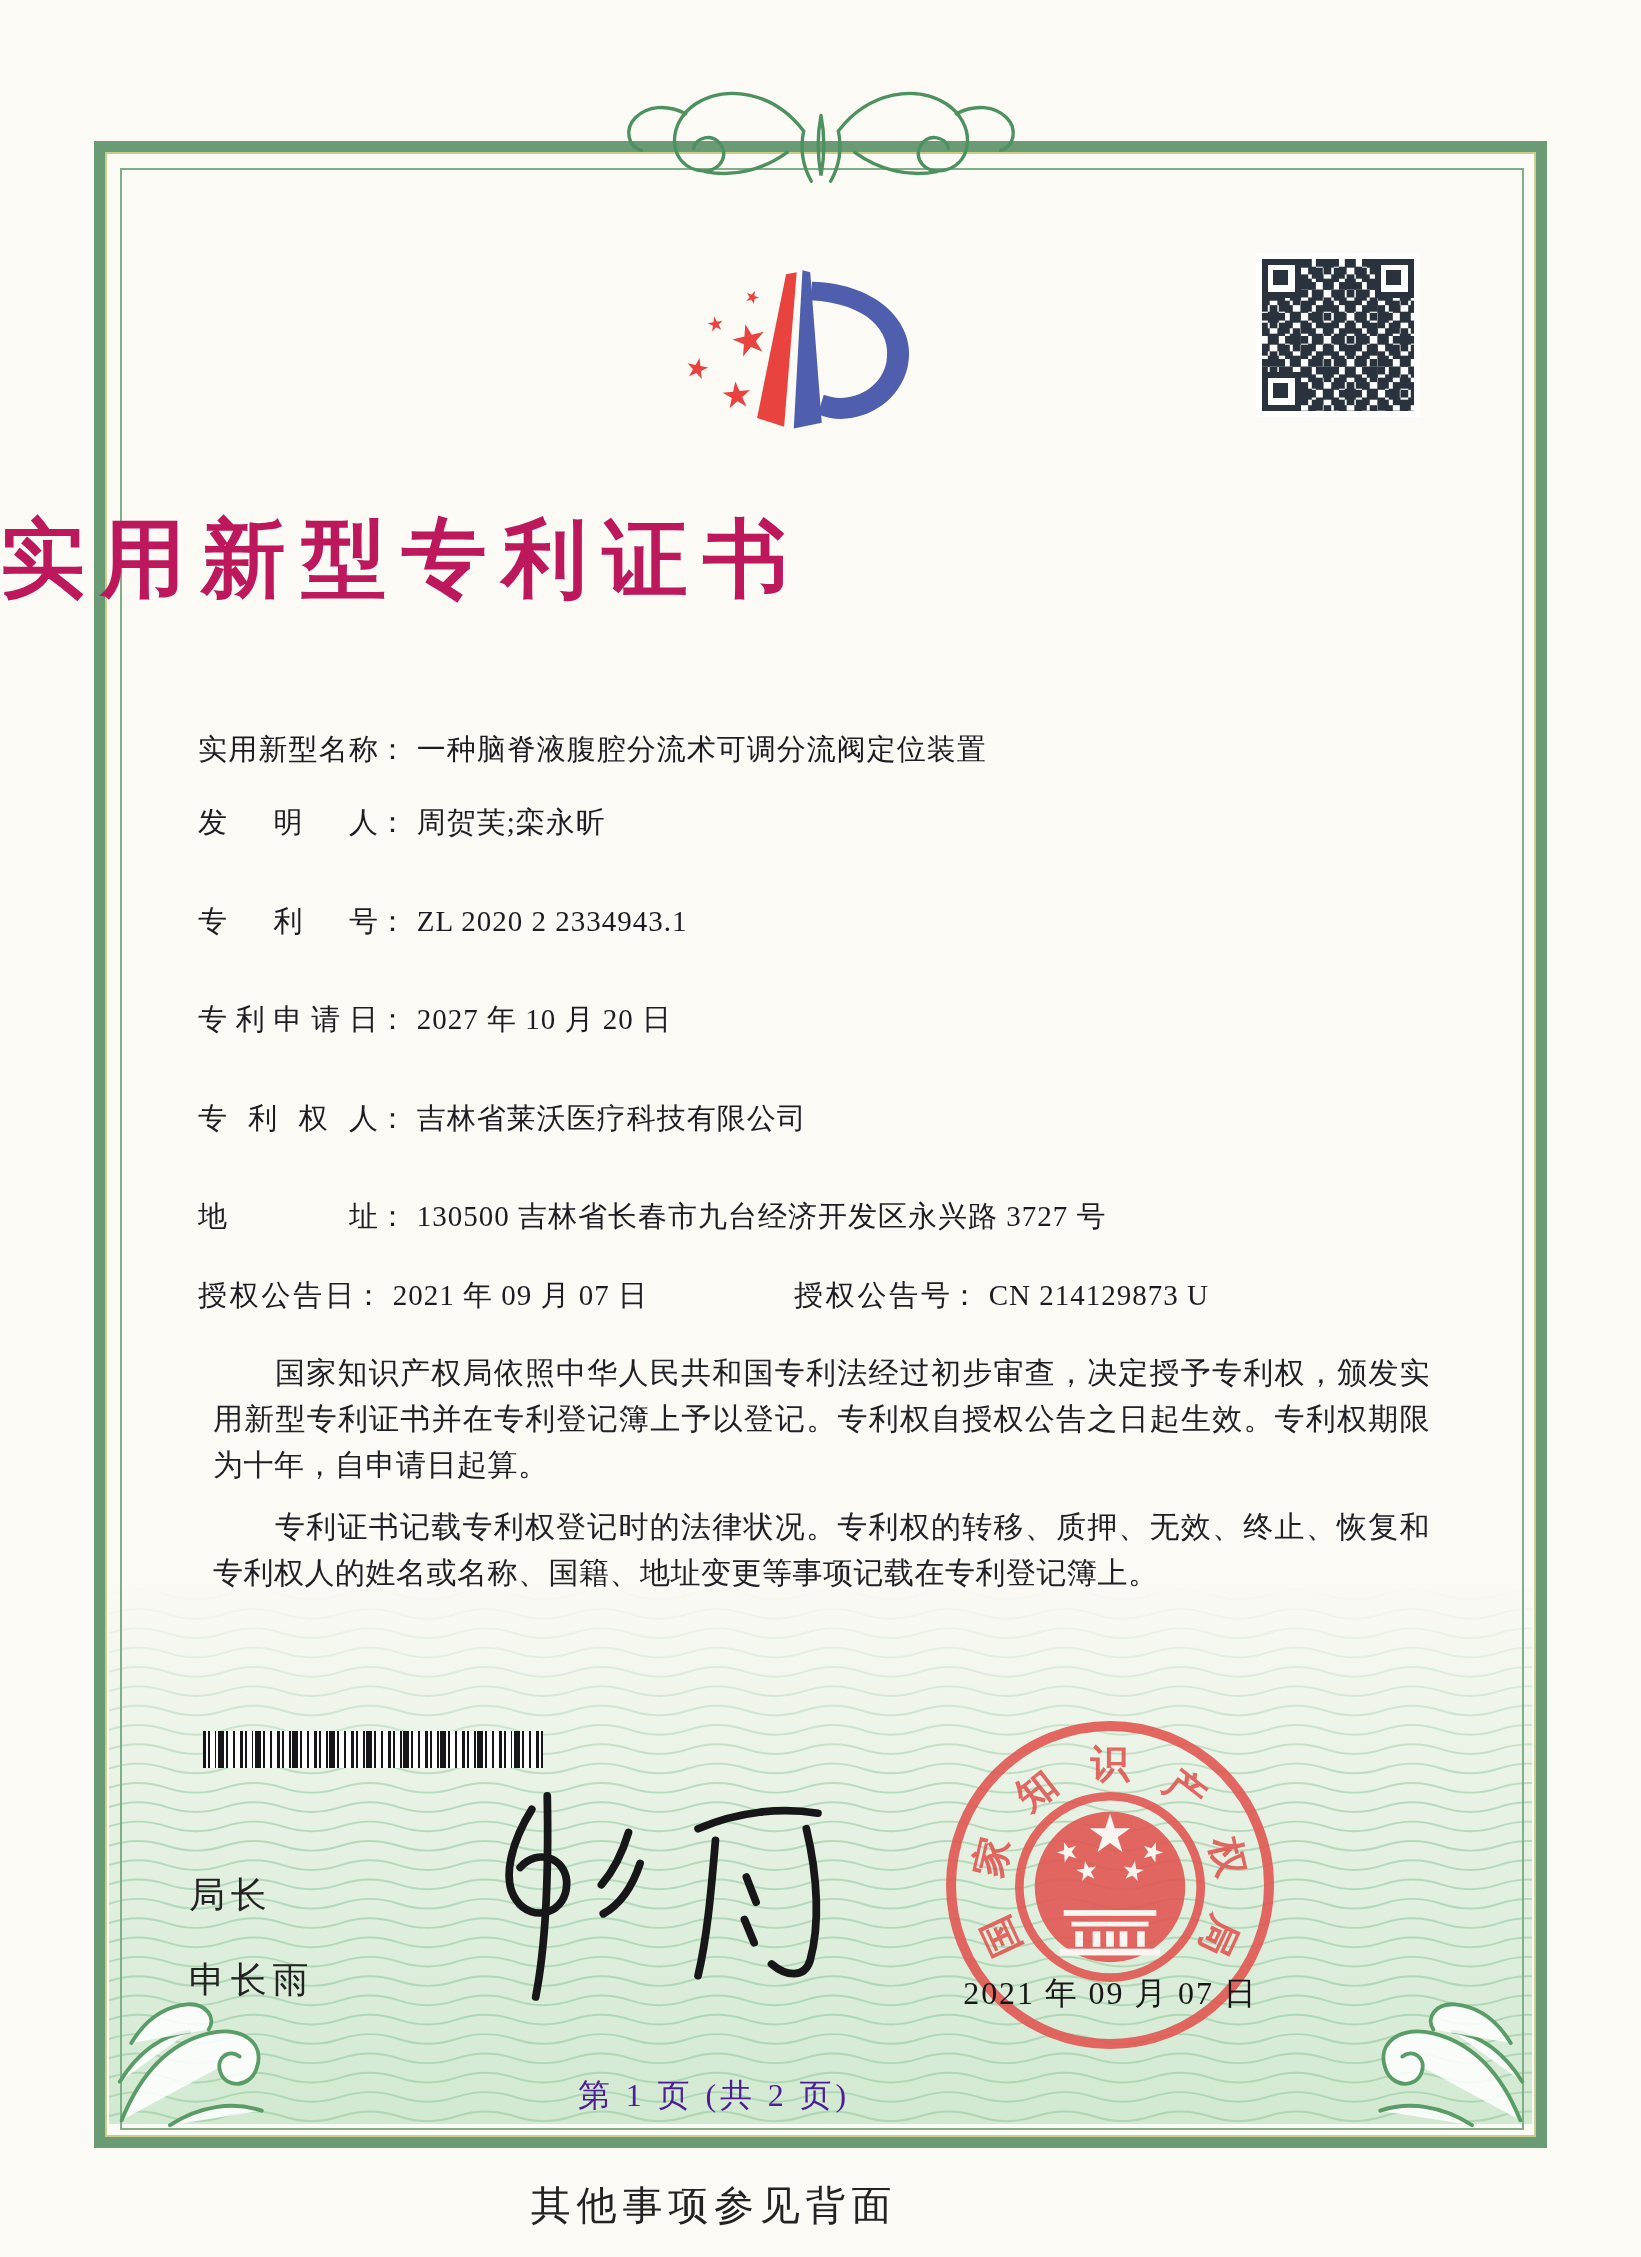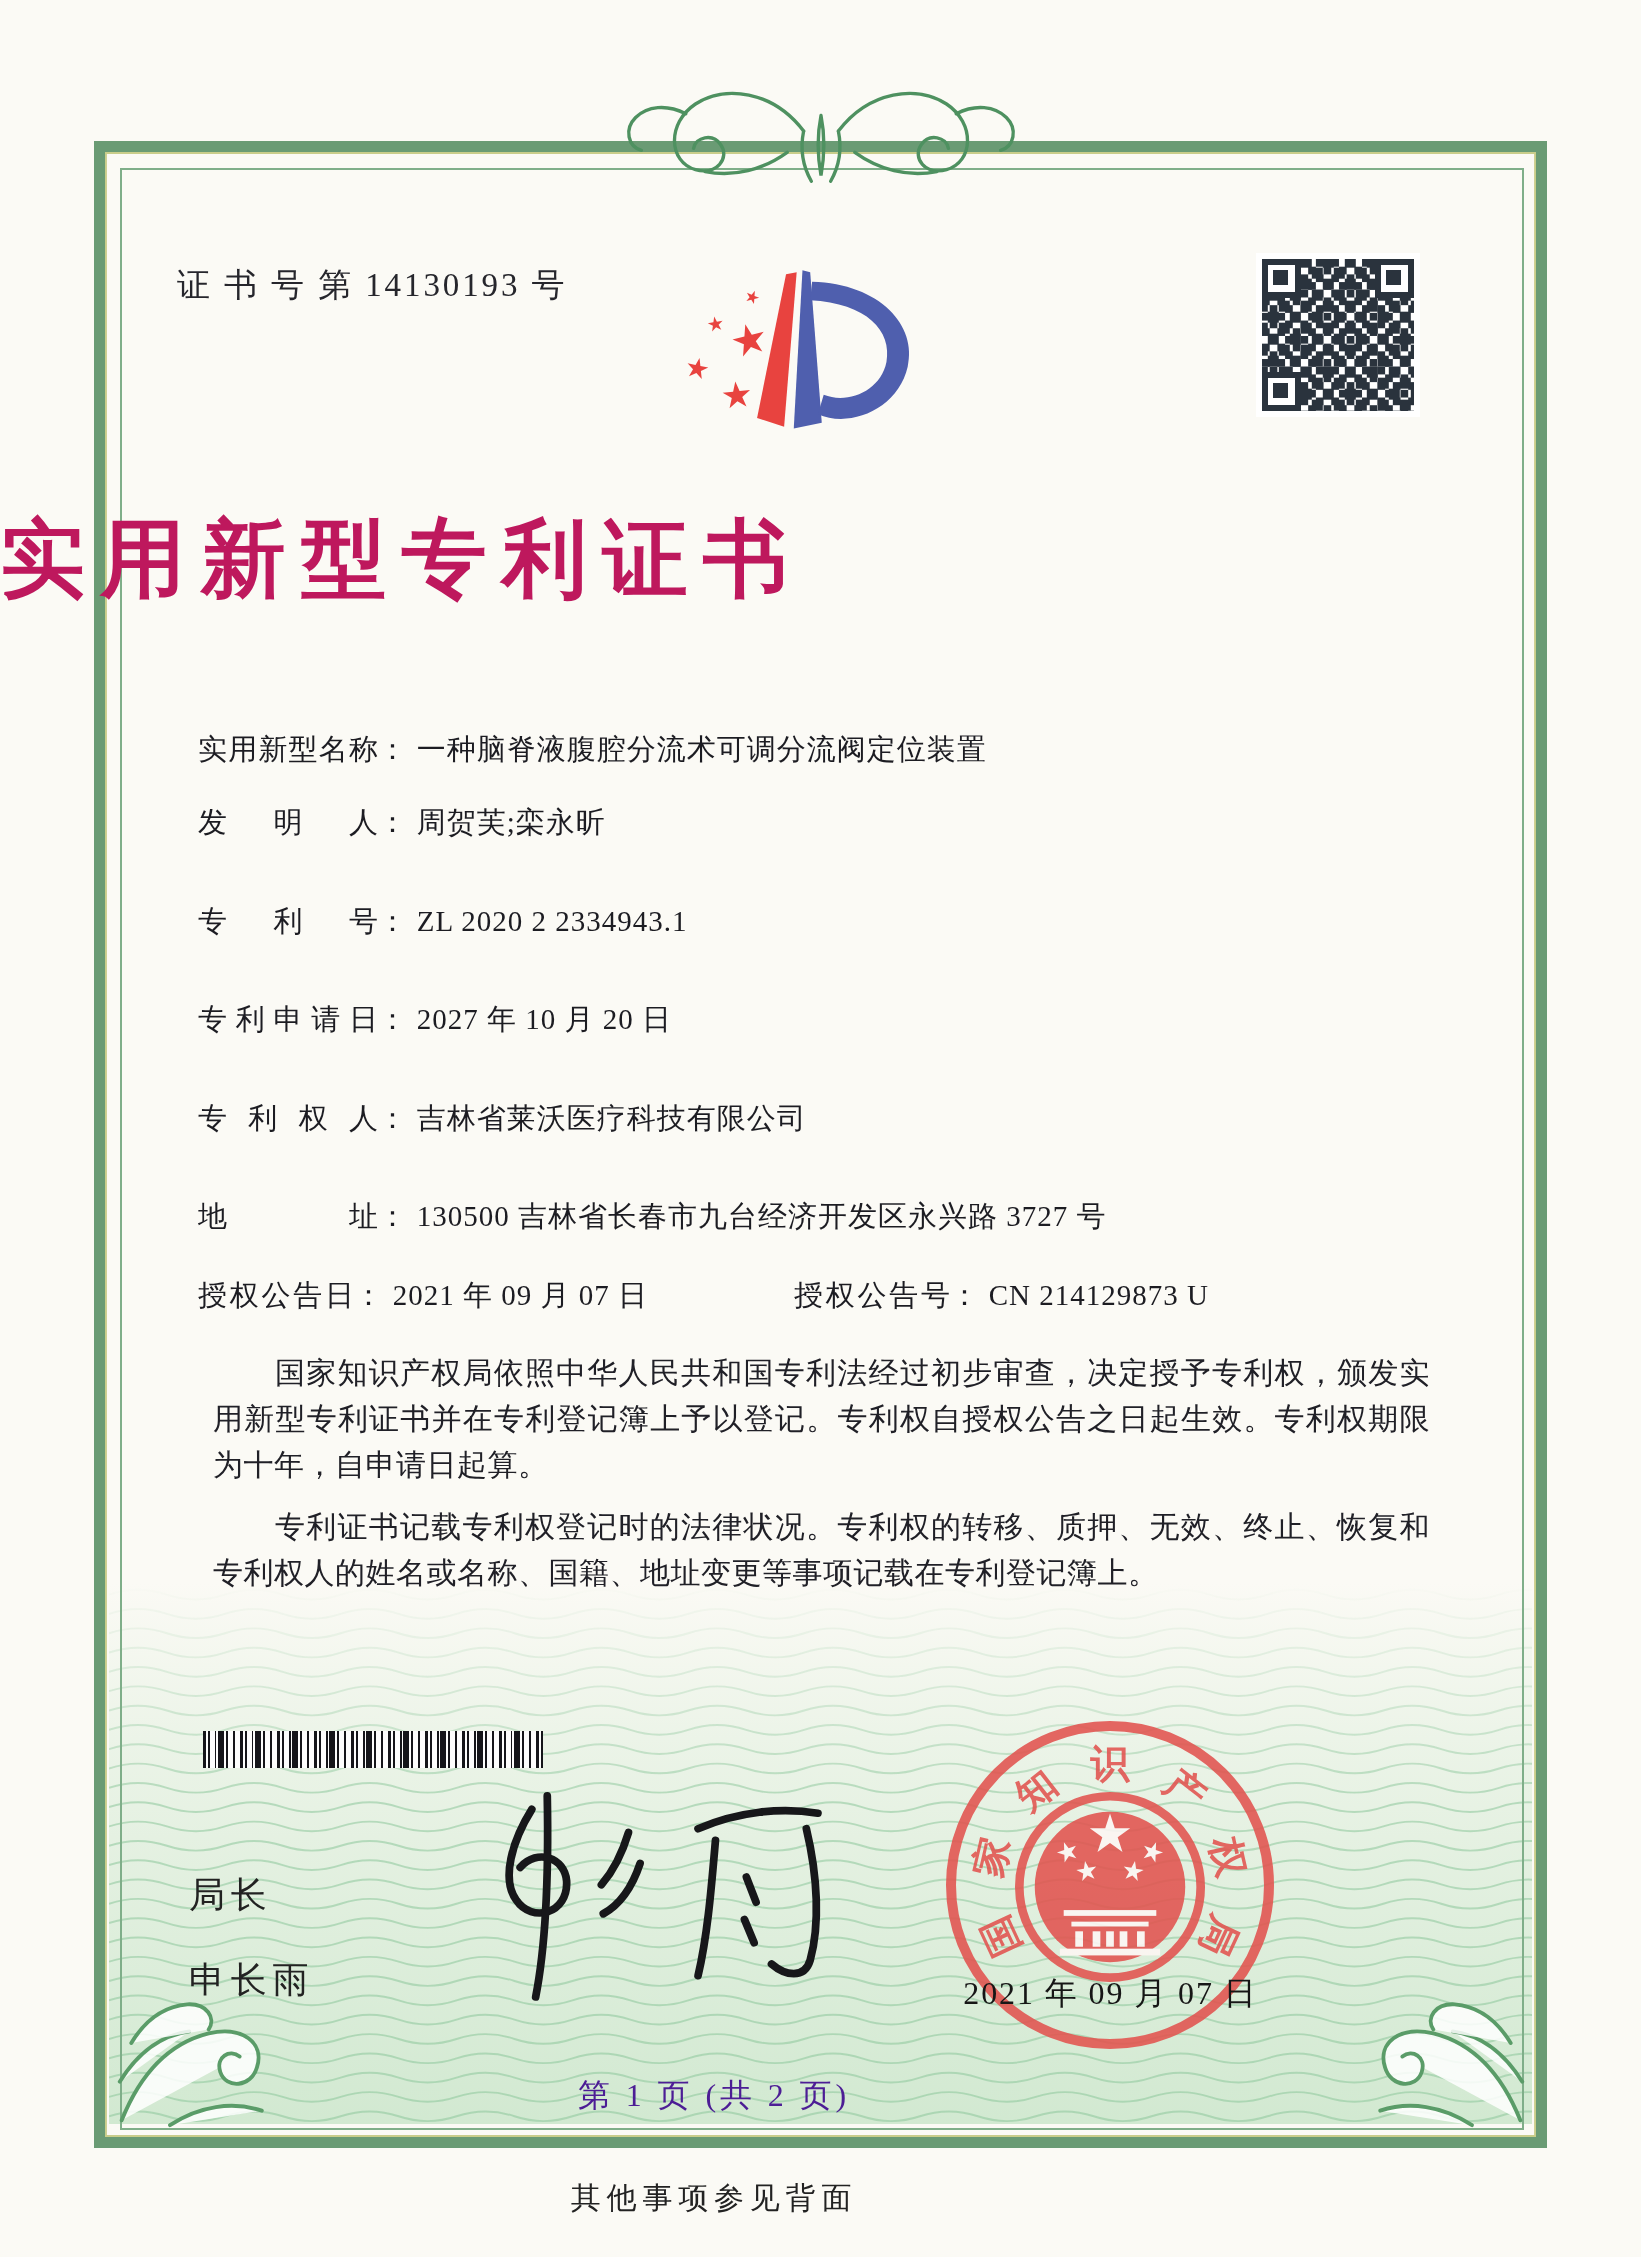--- a/index.html
+++ b/index.html
@@ -81,21 +81,21 @@
   .seal-char{
     position:absolute;width:42px;height:42px;font-size:39px;font-weight:700;
     color:#e2534f;text-align:center;line-height:42px;
   }
   .seal-date{
     position:absolute;left:951px;top:1972px;width:319px;text-align:center;
     font-size:32px;letter-spacing:1.9px;color:#161616;
   }
   
   .page-indicator{position:absolute;left:521px;top:2074px;width:386px;text-align:center;font-size:32px;letter-spacing:3.9px;color:#4c1d95;}
-  .back-note{position:absolute;left:521px;top:2178px;width:386px;text-align:center;font-size:30px;letter-spacing:5.8px;color:#222;}
+  .back-note{position:absolute;left:521px;top:2178px;width:386px;text-align:center;font-size:40px;letter-spacing:5.8px;color:#222;}
   .ornament-top{position:absolute;left:541px;top:75px;width:560px;height:114px;}
   .corner-fl{position:absolute;width:174px;height:203px;}
   .c-bl{left:112px;top:1927px;}
   .c-br{left:1356px;top:1927px;transform:scaleX(-1);}
 </style>
 </head>
 <body>
 
 <div class="page">
 
@@ -163,21 +163,20 @@
       <path d="M150,40 C130,30 110,32 98,44 C86,56 90,74 104,78"></path>
       <path d="M272,58 C268,78 272,96 280,110"></path>
       <path d="M308,58 C340,16 390,10 420,30 C450,50 448,90 420,98 C398,104 384,86 394,72 C402,60 420,64 422,76"></path>
       <path d="M325,80 C350,98 380,106 410,100"></path>
       <path d="M430,40 C450,30 470,32 482,44 C494,56 490,74 476,78"></path>
       <path d="M308,58 C312,78 308,96 300,110"></path>
       <path d="M290,42 C286,62 286,82 290,104 C294,82 294,62 290,42"></path>
     </g>
   </svg>
 
-  <div class="cert-no">证 书 号 第 14130193 号</div>
 
   <svg class="logo" viewBox="0 0 260 205">
     <defs>
       <path id="lstar" d="M0,-10 L2.24,-3.09 L9.51,-3.09 L3.63,1.18 L5.88,8.09 L0,3.82 L-5.88,8.09 L-3.63,1.18 L-9.51,-3.09 L-2.24,-3.09 Z"></path>
     </defs>
     <path d="M114,26 L125,24 L112,184 L84,175 Z" fill="#e8433f"></path>
     <path d="M131,22 L139,24 L151,180 L122,186 Z" fill="#4f5fae"></path>
     <path d="M141,34 C212,36 250,80 240,122 C230,166 180,186 147,171 L153,151 C178,161 212,147 218,117 C224,85 198,56 139,53 Z" fill="#4f5fae"></path>
     <g fill="#e8433f">
       <use href="#lstar" transform="translate(79,50) scale(0.72) rotate(22)"></use>

